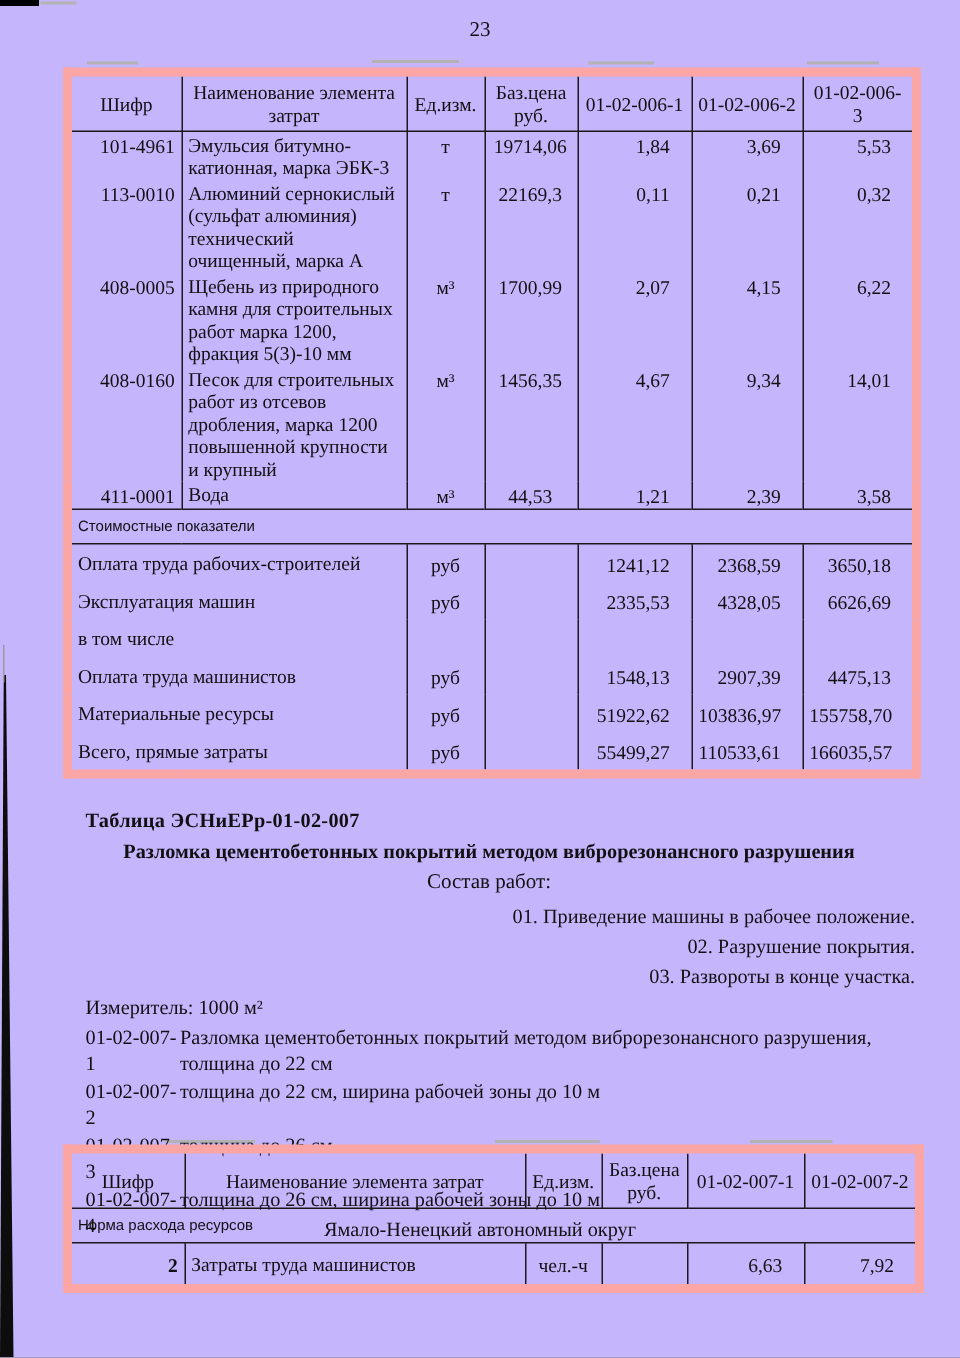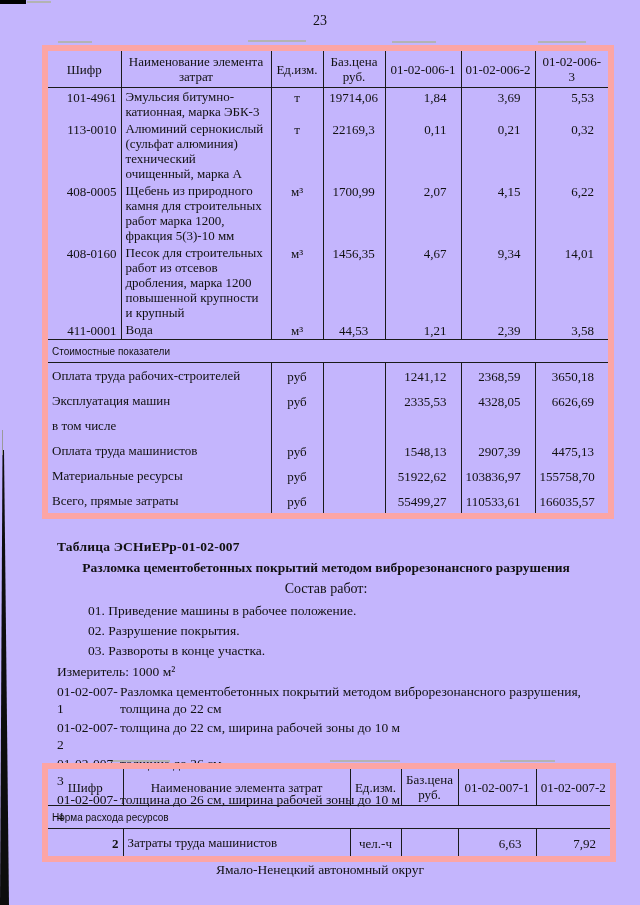--- a/index.html
+++ b/index.html
@@ -8,21 +8,21 @@
     background:#c4b5fd; overflow:hidden;
     font-family:"Liberation Serif", serif; color:#111;
   }
   
   .artifact { position:absolute; pointer-events:none; }
   .dash { background:#000; }
   .gdash { background:#b3b3b3; }
   
   .pageno { position:absolute; top:13px; left:0; width:100%; text-align:center;
             font-size:14px; }
-  .footer { position:absolute; top:862px; left:0; width:100%; text-align:center;
+  .footer { position:absolute; top:812px; left:0; width:100%; text-align:center;
             font-size:13.5px; }
   
   table { border-collapse:collapse; table-layout:fixed; font-size:13px; }
   .t1 { position:absolute; left:42px; top:45px; width:566px; }
   .t2 { position:absolute; left:42px; top:763px; width:568px; }
   .t1, .t2 { border:6px solid #fca5a5; }
   td, th { vertical-align:top; padding:1px 4px; line-height:15px;
            font-weight:normal; overflow:hidden; }
   th { text-align:center; vertical-align:middle; border:1px solid #1a1a1a;
        height:34px; line-height:15px; }
@@ -41,21 +41,21 @@
   .b { font-weight:bold; }
   .t2 .data td { border:1px solid #1a1a1a; height:24px; vertical-align:middle; }
   
   .sec { position:absolute; left:42px; top:537px; width:568px;
          font-size:13.5px; line-height:19px; }
   .sec .tbl-label { font-weight:bold; padding-left:15px; letter-spacing:.2px; }
   .sec .title { text-align:center; font-weight:bold; margin-top:2px; }
   .sec .sostav { text-align:center; margin-top:2px;
                  font-size:14px; }
   .sec .items { margin-top:3px; }
-  .sec .item { padding-left:46px; line-height:20px; }
+  .sec .item { padding-left:46px; line-height:20px;text-align:right; }
   .sec .izm { font-weight:normal; padding-left:15px; margin-top:1px; }
   .sec .entry { display:flex; margin-top:2px; line-height:17px; }
   .sec .entry .code { flex:0 0 63px; margin-left:15px; }
   .sec .entry .desc { flex:1; max-width:482px; }
 </style>
 </head>
 <body>
 
 <div class="page">
 

